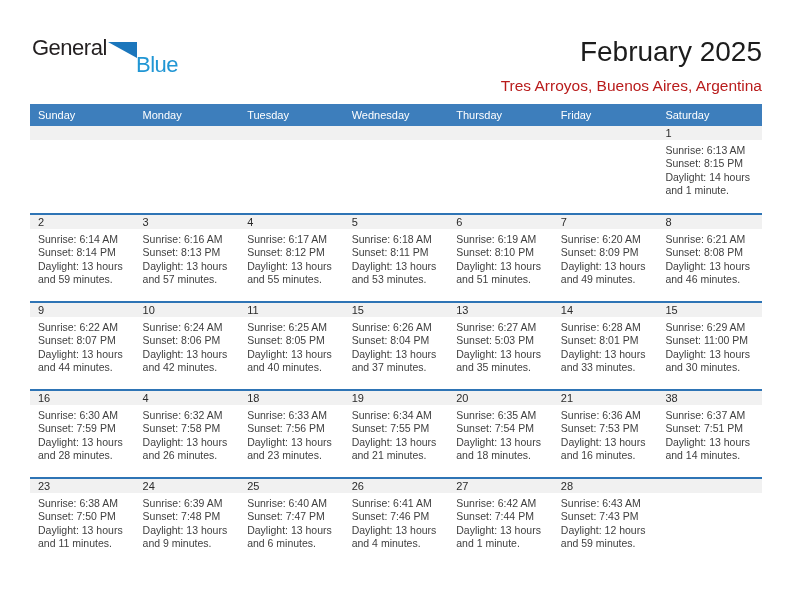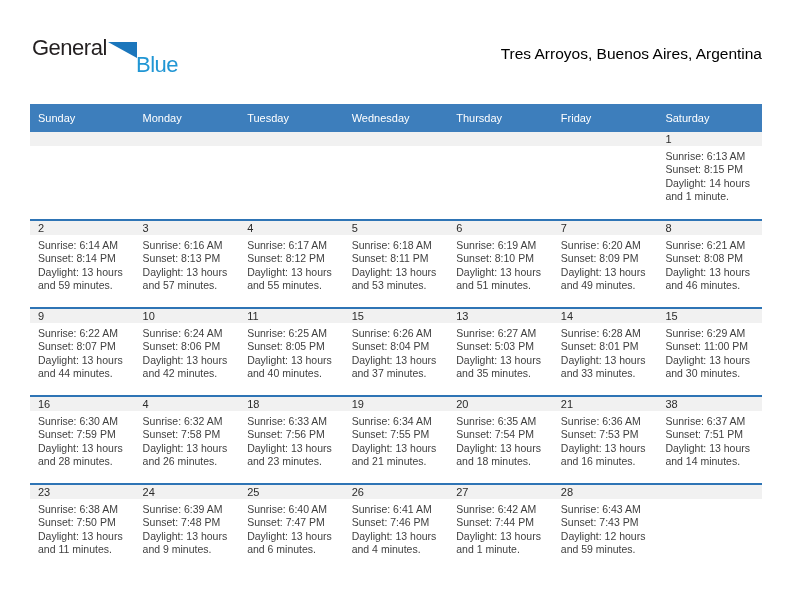--- a/index.html
+++ b/index.html
@@ -23,30 +23,30 @@
   
   .logo{position:absolute;left:32px;top:37px;}
   .logo-row1{display:flex;align-items:center;}
   .logo-general{font-size:22px;color:#231f20;letter-spacing:-0.5px;line-height:22px;}
   .logo-tri{margin-left:1px;margin-top:3px;display:block;}
   .logo-row2{margin-left:104px;margin-top:-5px;}
   .logo-blue{font-size:22px;color:var(--logo-blue);letter-spacing:-0.5px;line-height:22px;}
 
   .titles{position:absolute;right:30px;top:36px;text-align:right;}
   .page-title{margin:0;font-size:28px;font-weight:400;color:var(--text-dark);line-height:32px;}
-  .page-subtitle{margin:9px 0 12px 0;font-size:15.5px;font-weight:400;color:#000000;line-height:18px;}
+  .page-subtitle{margin:9px 0 12px 0;font-size:15.5px;font-weight:400;color:#b91c1c;line-height:18px;}
 
   
   table.calendar{
     position:absolute;left:30px;top:104px;width:732px;
     border-collapse:collapse;table-layout:fixed;
   }
   thead th{
     background:var(--header-bar);color:#ffffff;font-weight:400;
-    font-size:11px;text-align:left;height:28px;padding:0 0 0 8px;
+    font-size:11px;text-align:left;height:22px;padding:0 0 0 8px;
   }
   tbody td{vertical-align:top;padding:0;height:88px;}
   tbody tr + tr td{border-top:2px solid var(--row-divider);}
   .num{
     background:var(--number-strip);font-size:11px;color:#2b2b2b;
     height:14px;line-height:14px;padding-left:8px;
   }
   .lines{
     padding:4px 6px 0 8px;font-size:10.5px;line-height:13.4px;color:var(--text-body);
   }
@@ -62,20 +62,21 @@
       <svg class="logo-tri" width="29" height="16" viewBox="0 0 29 16">
         <polygon points="0,0 29,0 29,16" fill="#1b76bc"></polygon>
       </svg>
     </div>
     <div class="logo-row2">
       <span class="logo-blue">Blue</span>
     </div>
   </div>
 
   <div class="titles">
+    <h1 class="page-title">February 2025</h1>
     <h2 class="page-subtitle">Tres Arroyos, Buenos Aires, Argentina</h2>
   </div>
 
   <table class="calendar">
     <thead>
       <tr id="weekday-row">
           <th>Sunday</th>
           <th>Monday</th>
           <th>Tuesday</th>
           <th>Wednesday</th>

